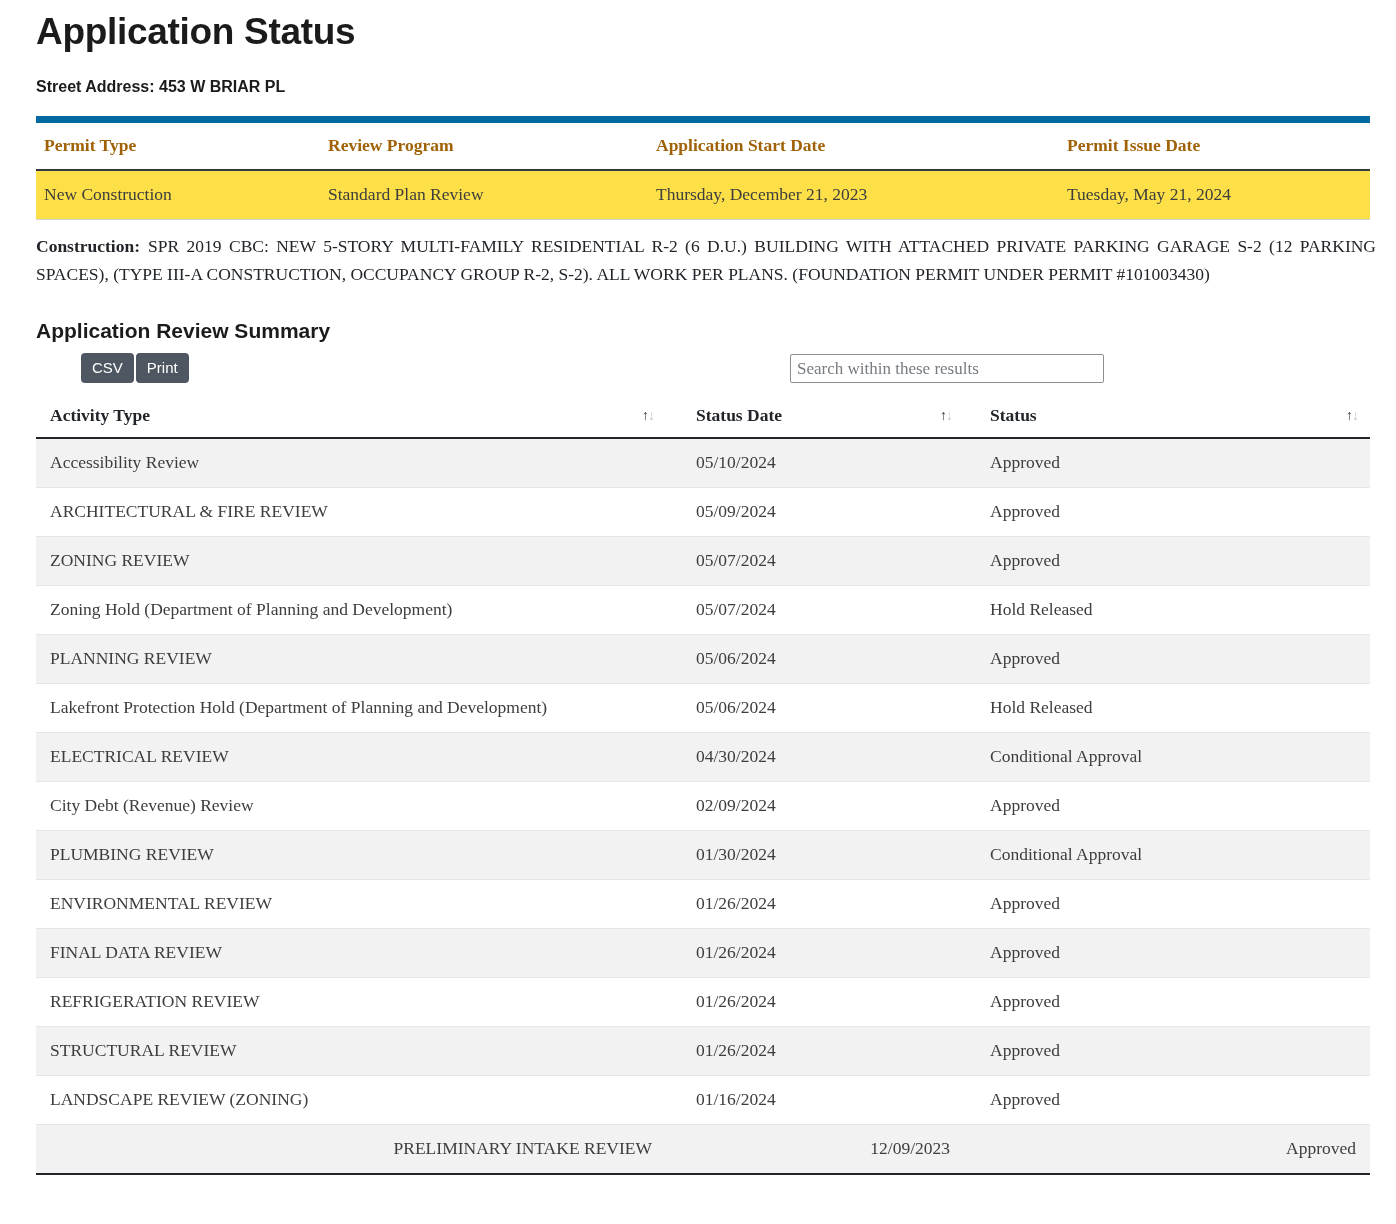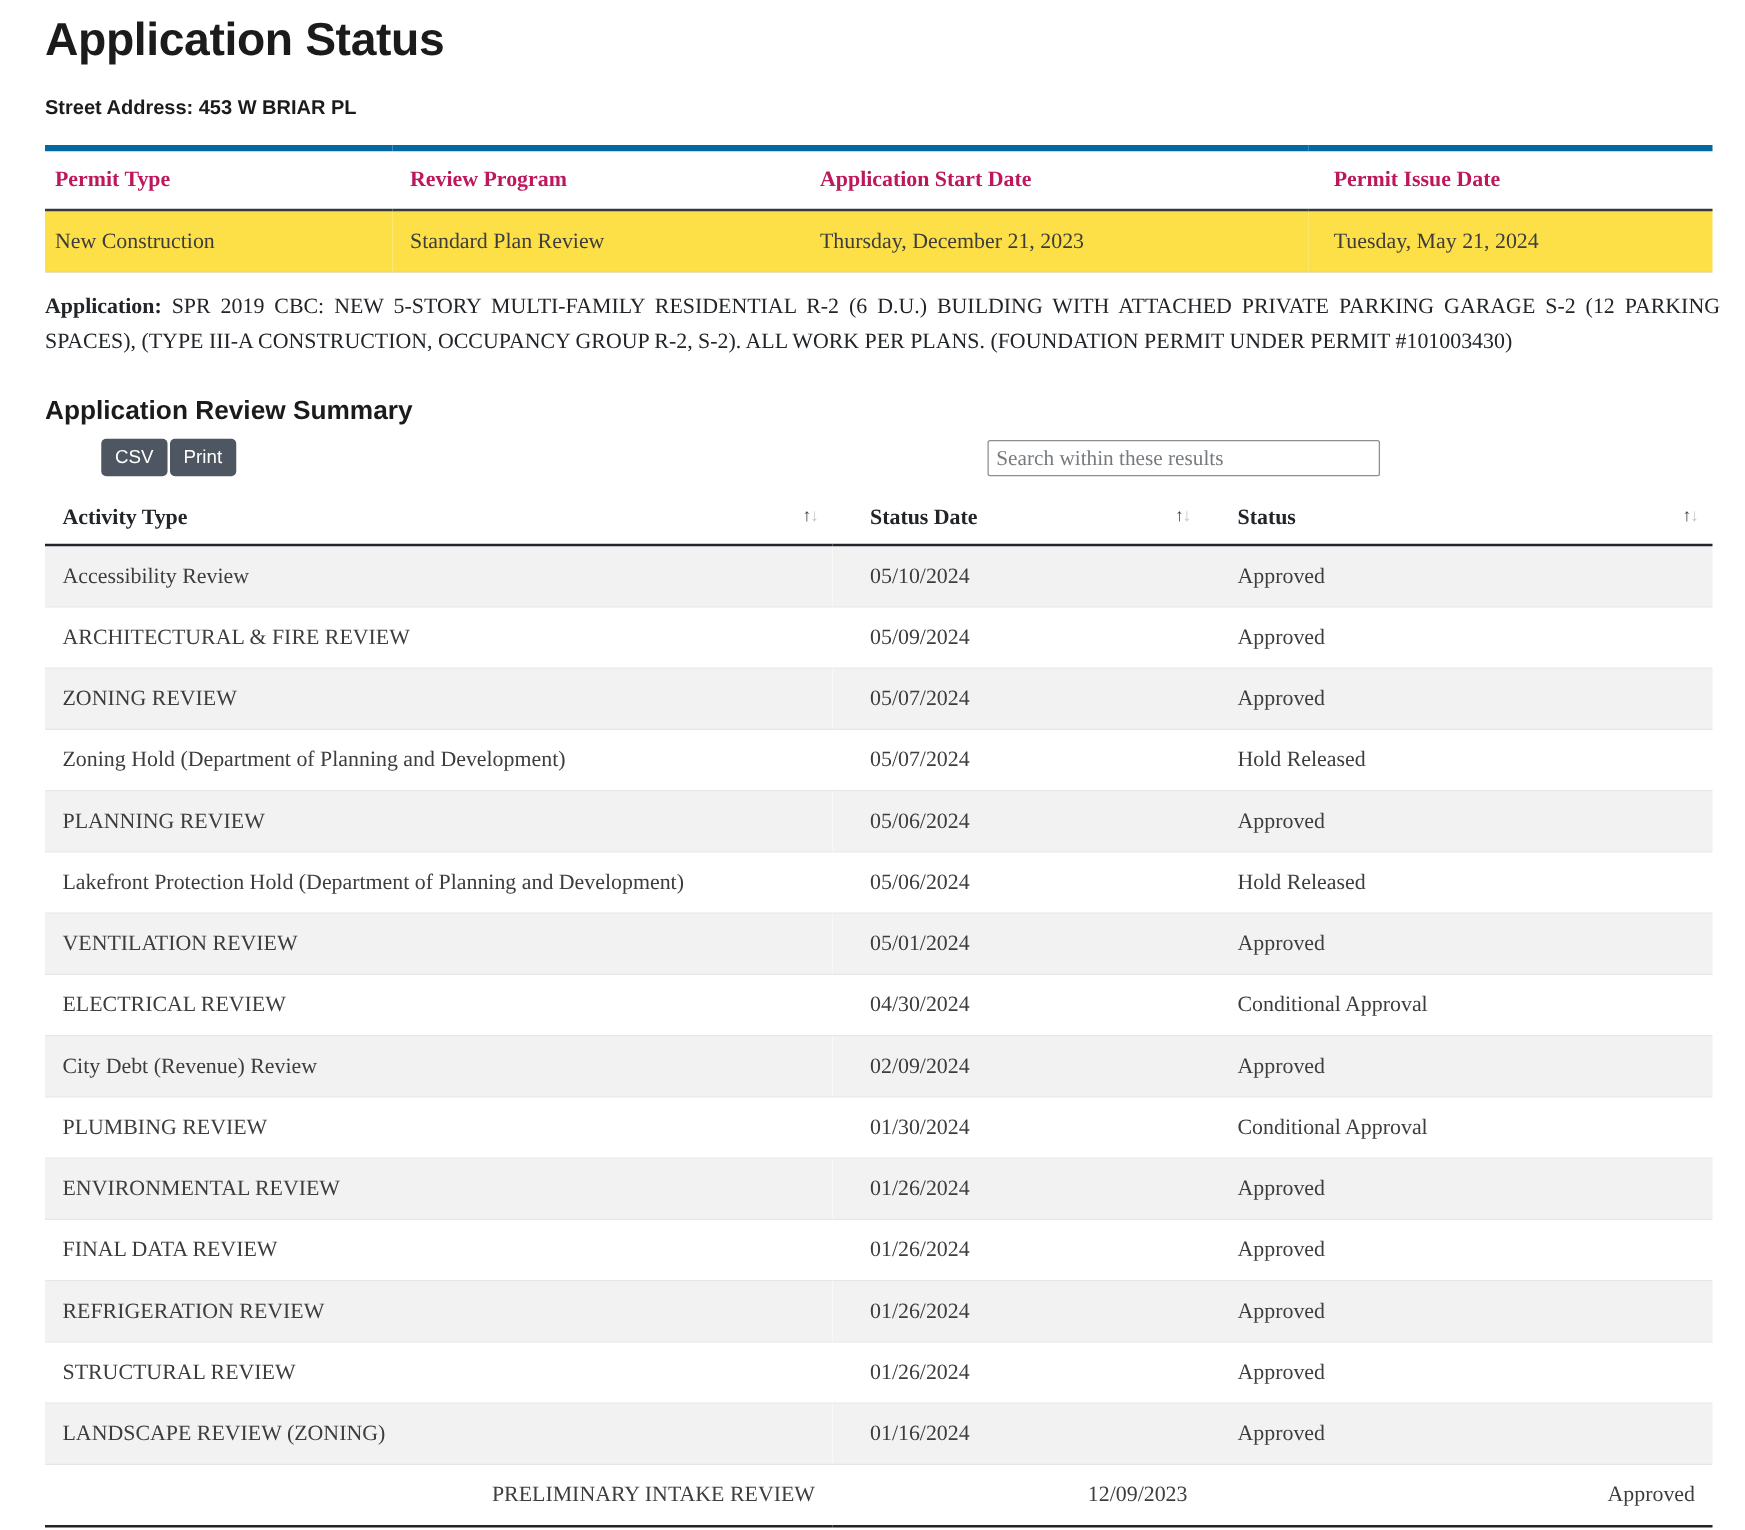--- a/index.html
+++ b/index.html
@@ -47,23 +47,23 @@
     width: 1334px;
     border-collapse: collapse;
     margin-top: 16px;
     table-layout: fixed;
   }
   .permit-table thead th {
     font-family: "Liberation Serif", serif;
     font-weight: bold;
     font-size: 17.5px;
     text-align: left;
-    color: #be185d;
+    color: #a16207;
     padding: 12px 8px 13px 8px;
-    border-top: 5px solid #0369a1;
+    border-top: 7px solid #0369a1;
     border-bottom: 2px solid #343a40;
     white-space: nowrap;
   }
   .permit-table tbody td {
     font-family: "Liberation Serif", serif;
     font-size: 17.5px;
     color: #3d3d3d;
     padding: 13px 8px 14px 8px;
     background: #fde047;
     border-bottom: 1px solid #cfd4d9;
@@ -231,21 +231,21 @@
       <tr>
         <td class="c-ptype">New Construction</td>
         <td class="c-program">Standard Plan Review</td>
         <td class="c-start">Thursday, December 21, 2023</td>
         <td class="c-issue">Tuesday, May 21, 2024</td>
       </tr>
     </tbody>
   </table>
 
   <p class="description">
-    <span class="lbl">Application:</span><span>SPR 2019 CBC: NEW 5-STORY MULTI-FAMILY RESIDENTIAL R-2 (6 D.U.) BUILDING WITH ATTACHED PRIVATE PARKING GARAGE S-2 (12 PARKING SPACES), (TYPE III-A CONSTRUCTION, OCCUPANCY GROUP R-2, S-2). ALL WORK PER PLANS. (FOUNDATION PERMIT UNDER PERMIT #101003430)</span>
+    <span class="lbl">Construction:</span><span>SPR 2019 CBC: NEW 5-STORY MULTI-FAMILY RESIDENTIAL R-2 (6 D.U.) BUILDING WITH ATTACHED PRIVATE PARKING GARAGE S-2 (12 PARKING SPACES), (TYPE III-A CONSTRUCTION, OCCUPANCY GROUP R-2, S-2). ALL WORK PER PLANS. (FOUNDATION PERMIT UNDER PERMIT #101003430)</span>
   </p>
 
   <h2 class="section-title">Application Review Summary</h2>
 
   <div class="toolbar">
     <span class="btn-group">
       <button class="btn">CSV</button>
       <button class="btn">Print</button>
     </span>
     <input class="search-box" type="text" placeholder="Search within these results" style="">
@@ -298,25 +298,20 @@
           <td class="t-activity">PLANNING REVIEW</td>
           <td class="t-date">05/06/2024</td>
           <td class="t-status">Approved</td>
         </tr>
         <tr>
           <td class="t-activity">Lakefront Protection Hold (Department of Planning and Development)</td>
           <td class="t-date">05/06/2024</td>
           <td class="t-status">Hold Released</td>
         </tr>
         <tr>
-          <td class="t-activity">VENTILATION REVIEW</td>
-          <td class="t-date">05/01/2024</td>
-          <td class="t-status">Approved</td>
-        </tr>
-        <tr>
           <td class="t-activity">ELECTRICAL REVIEW</td>
           <td class="t-date">04/30/2024</td>
           <td class="t-status">Conditional Approval</td>
         </tr>
         <tr>
           <td class="t-activity">City Debt (Revenue) Review</td>
           <td class="t-date">02/09/2024</td>
           <td class="t-status">Approved</td>
         </tr>
         <tr>

